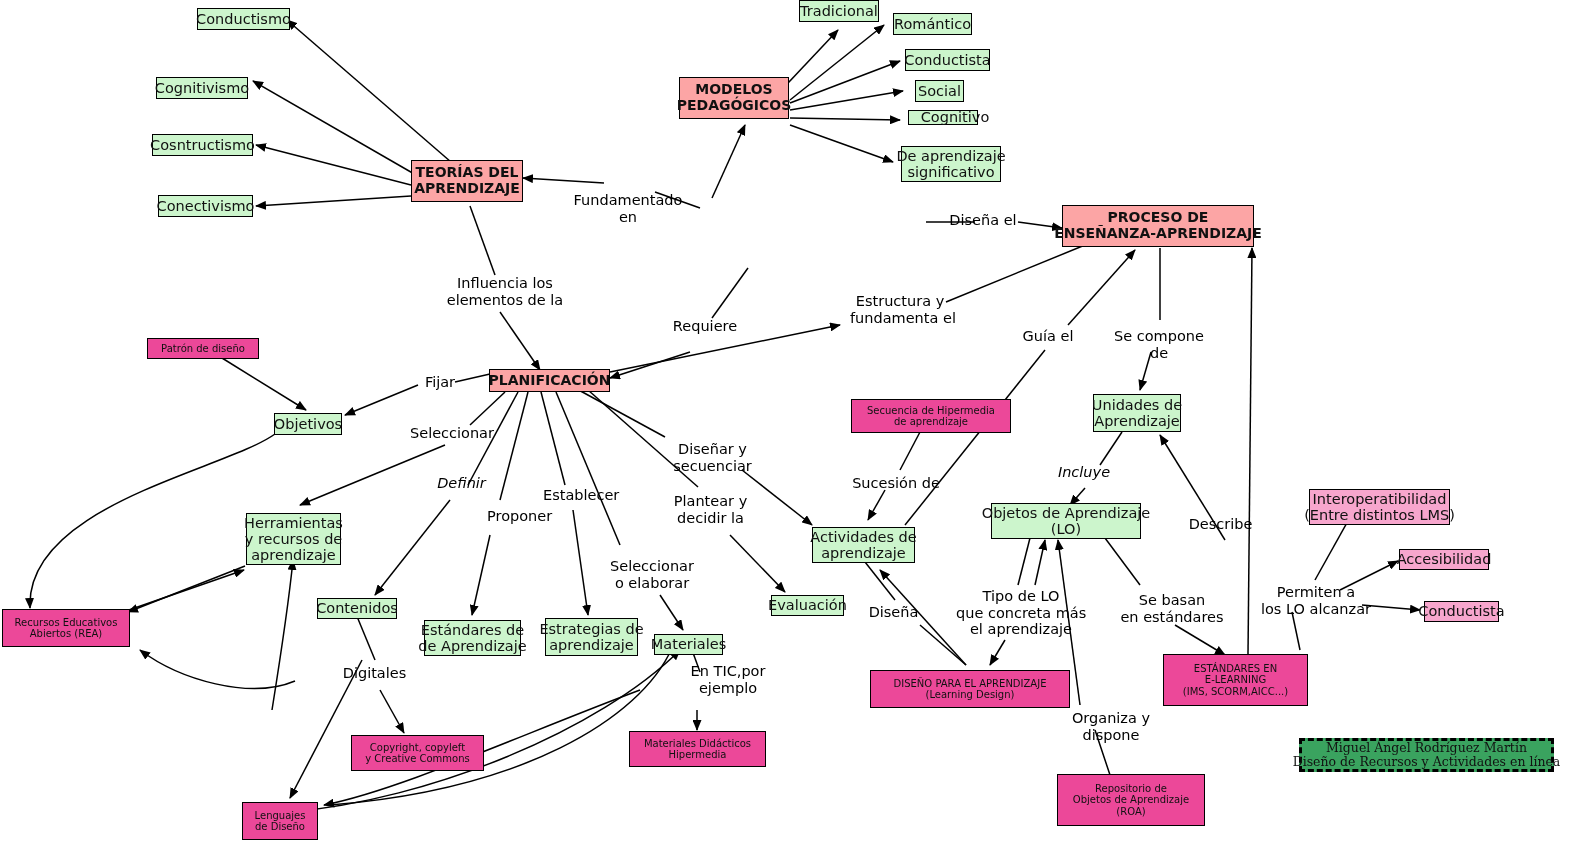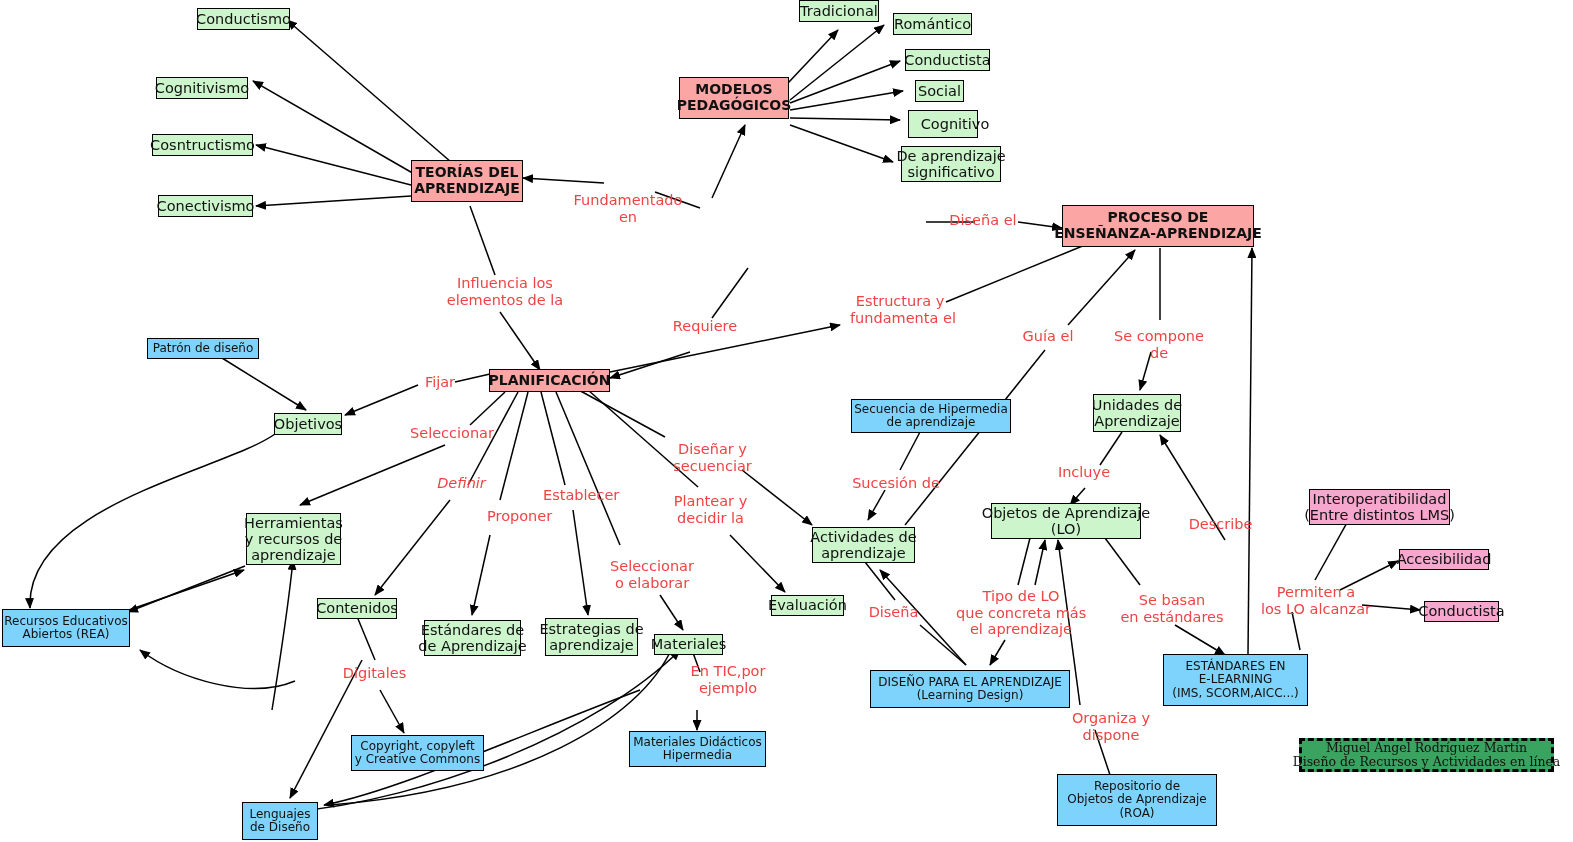--- a/index.html
+++ b/index.html
@@ -3,28 +3,28 @@
 <meta charset="utf-8">
 <style>
   html,body{margin:0;padding:0;background:#ffffff;}
   body{font-family:"DejaVu Sans","Liberation Sans",sans-serif;}
   #stage{position:relative;width:1573px;height:842px;background:#fff;overflow:hidden;}
   #edges{position:absolute;left:0;top:0;width:1573px;height:842px;}
   .node{position:absolute;box-sizing:border-box;border:1px solid #000;
         display:flex;align-items:center;justify-content:center;text-align:center;
         line-height:1.12;color:#111;z-index:3;}
   .n-green{background:#ccf5cc;font-size:14.5px;}
-  .n-blue{background:#7dd3fc;font-size:12px;}
+  .n-blue{background:#ec4899;font-size:10px;}
   .n-pink{background:#f7a6cd;font-size:14.5px;}
   .n-yellow{background:#fca5a5;font-size:14px;font-weight:bold;}
   .n-ellipse{background:#f5b400;border:1px solid #000;border-radius:50%;
              font-size:14.5px;font-weight:bold;letter-spacing:.2px;}
   .n-sign{background:#3aa35f;border:3px dashed #000;font-family:"DejaVu Serif","Liberation Serif",serif;
           font-size:12.5px;color:#111;}
-  .lbl{position:absolute;font-size:14.5px;color:#ef4444;text-align:center;line-height:1.14;
+  .lbl{position:absolute;font-size:14.5px;color:#000000;text-align:center;line-height:1.14;
        z-index:4;white-space:pre;background:transparent;}
 </style>
 </head>
 <body>
 
 <div id="stage">
 
   <svg id="edges" viewBox="0 0 1573 842">
     <defs>
       <marker id="ah" markerWidth="11" markerHeight="9" refX="10" refY="4.5" orient="auto" markerUnits="userSpaceOnUse">
@@ -159,21 +159,21 @@
     </div>
   <div class="node n-green" style="left:893px;top:13px;width:79px;height:22px;">
       <span>Romántico</span>
     </div>
   <div class="node n-green" style="left:905px;top:49px;width:85px;height:22px;">
       <span>Conductista</span>
     </div>
   <div class="node n-green" style="left:915px;top:80px;width:49px;height:22px;">
       <span>Social</span>
     </div>
-  <div class="node n-green" style="left:908px;top:110px;width:70px;height:28px;padding-left:24px;">
+  <div class="node n-green" style="left:908px;top:110px;width:70px;height:15px;padding-left:24px;">
       <span>Cognitivo</span>
     </div>
   <div class="node n-green" style="left:901px;top:146px;width:100px;height:36px;white-space:pre;"><span>De aprendizaje
 significativo</span></div>
 
   <div class="node n-yellow" style="left:679px;top:77px;width:110px;height:42px;white-space:pre;"><span>MODELOS
 PEDAGÓGICOS</span></div>
 
 
   <div class="node n-yellow" style="left:1062px;top:205px;width:192px;height:42px;white-space:pre;"><span>PROCESO DE
@@ -220,21 +220,21 @@
 aprendizaje</span></div>
   <div class="node n-green" style="left:1093px;top:394px;width:88px;height:38px;white-space:pre;"><span>Unidades de
 Aprendizaje</span></div>
   <div class="node n-green" style="left:991px;top:503px;width:150px;height:36px;white-space:pre;"><span>Objetos de Aprendizaje
 (LO)</span></div>
   <div class="node n-blue" style="left:870px;top:670px;width:200px;height:38px;white-space:pre;"><span>DISEÑO PARA EL APRENDIZAJE
 (Learning Design)</span></div>
   <div class="node n-blue" style="left:1163px;top:654px;width:145px;height:52px;white-space:pre;"><span>ESTÁNDARES EN
 E-LEARNING
 (IMS, SCORM,AICC...)</span></div>
-  <div class="node n-blue" style="left:1057px;top:774px;width:160px;height:52px;white-space:pre;"><span>Repositorio de
+  <div class="node n-blue" style="left:1057px;top:774px;width:148px;height:52px;white-space:pre;"><span>Repositorio de
 Objetos de Aprendizaje
 (ROA)</span></div>
 
   <div class="node n-pink" style="left:1309px;top:489px;width:141px;height:36px;white-space:pre;"><span>Interoperatibilidad
 (Entre distintos LMS)</span></div>
   <div class="node n-pink" style="left:1399px;top:549px;width:90px;height:21px;">
       <span>Accesibilidad</span>
     </div>
   <div class="node n-pink" style="left:1424px;top:601px;width:75px;height:21px;">
       <span>Conductista</span>
@@ -265,21 +265,21 @@
 o elaborar</div>
   <div class="lbl" style="left:665px;top:441px;width:95px;">Diseñar y
 secuenciar</div>
   <div class="lbl" style="left:668px;top:493px;width:85px;">Plantear y
 decidir la</div>
   <div class="lbl" style="left:342px;top:665px;width:65px;">Digitales</div>
   <div class="lbl" style="left:660px;top:663px;width:80px;margin-left:28px;">En TIC,por
 ejemplo</div>
 
   <div class="lbl" style="left:851px;top:475px;width:90px;">Sucesión de</div>
-  <div class="lbl" style="left:1054px;top:464px;width:60px;">Incluye</div>
+  <div class="lbl" style="left:1054px;top:464px;width:60px;font-style:italic;">Incluye</div>
   <div class="lbl" style="left:956px;top:588px;width:130px;">Tipo de LO
 que concreta más
 el aprendizaje</div>
   <div class="lbl" style="left:1117px;top:592px;width:110px;">Se basan
 en estándares</div>
   <div class="lbl" style="left:866px;top:604px;width:55px;">Diseña</div>
   <div class="lbl" style="left:1071px;top:710px;width:80px;">Organiza y
 dispone</div>
   <div class="lbl" style="left:1260px;top:584px;width:112px;">Permiten a
 los LO alcanzar</div>

